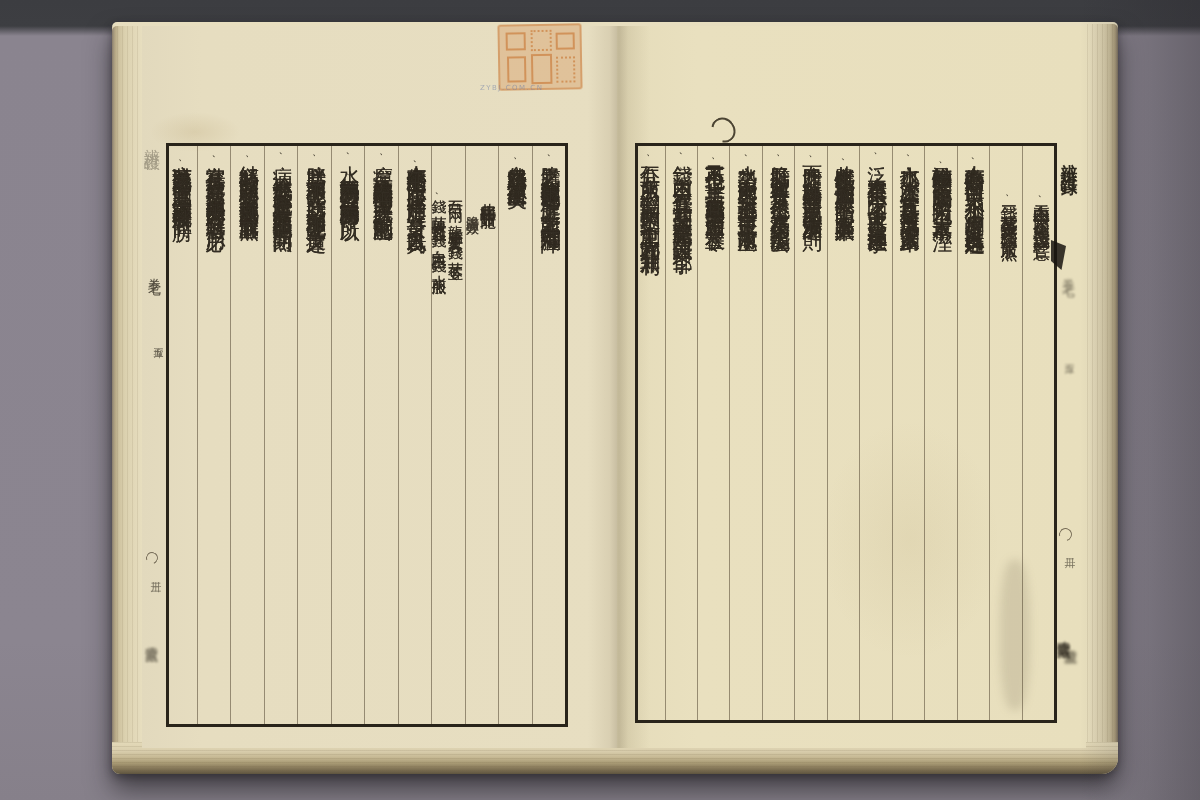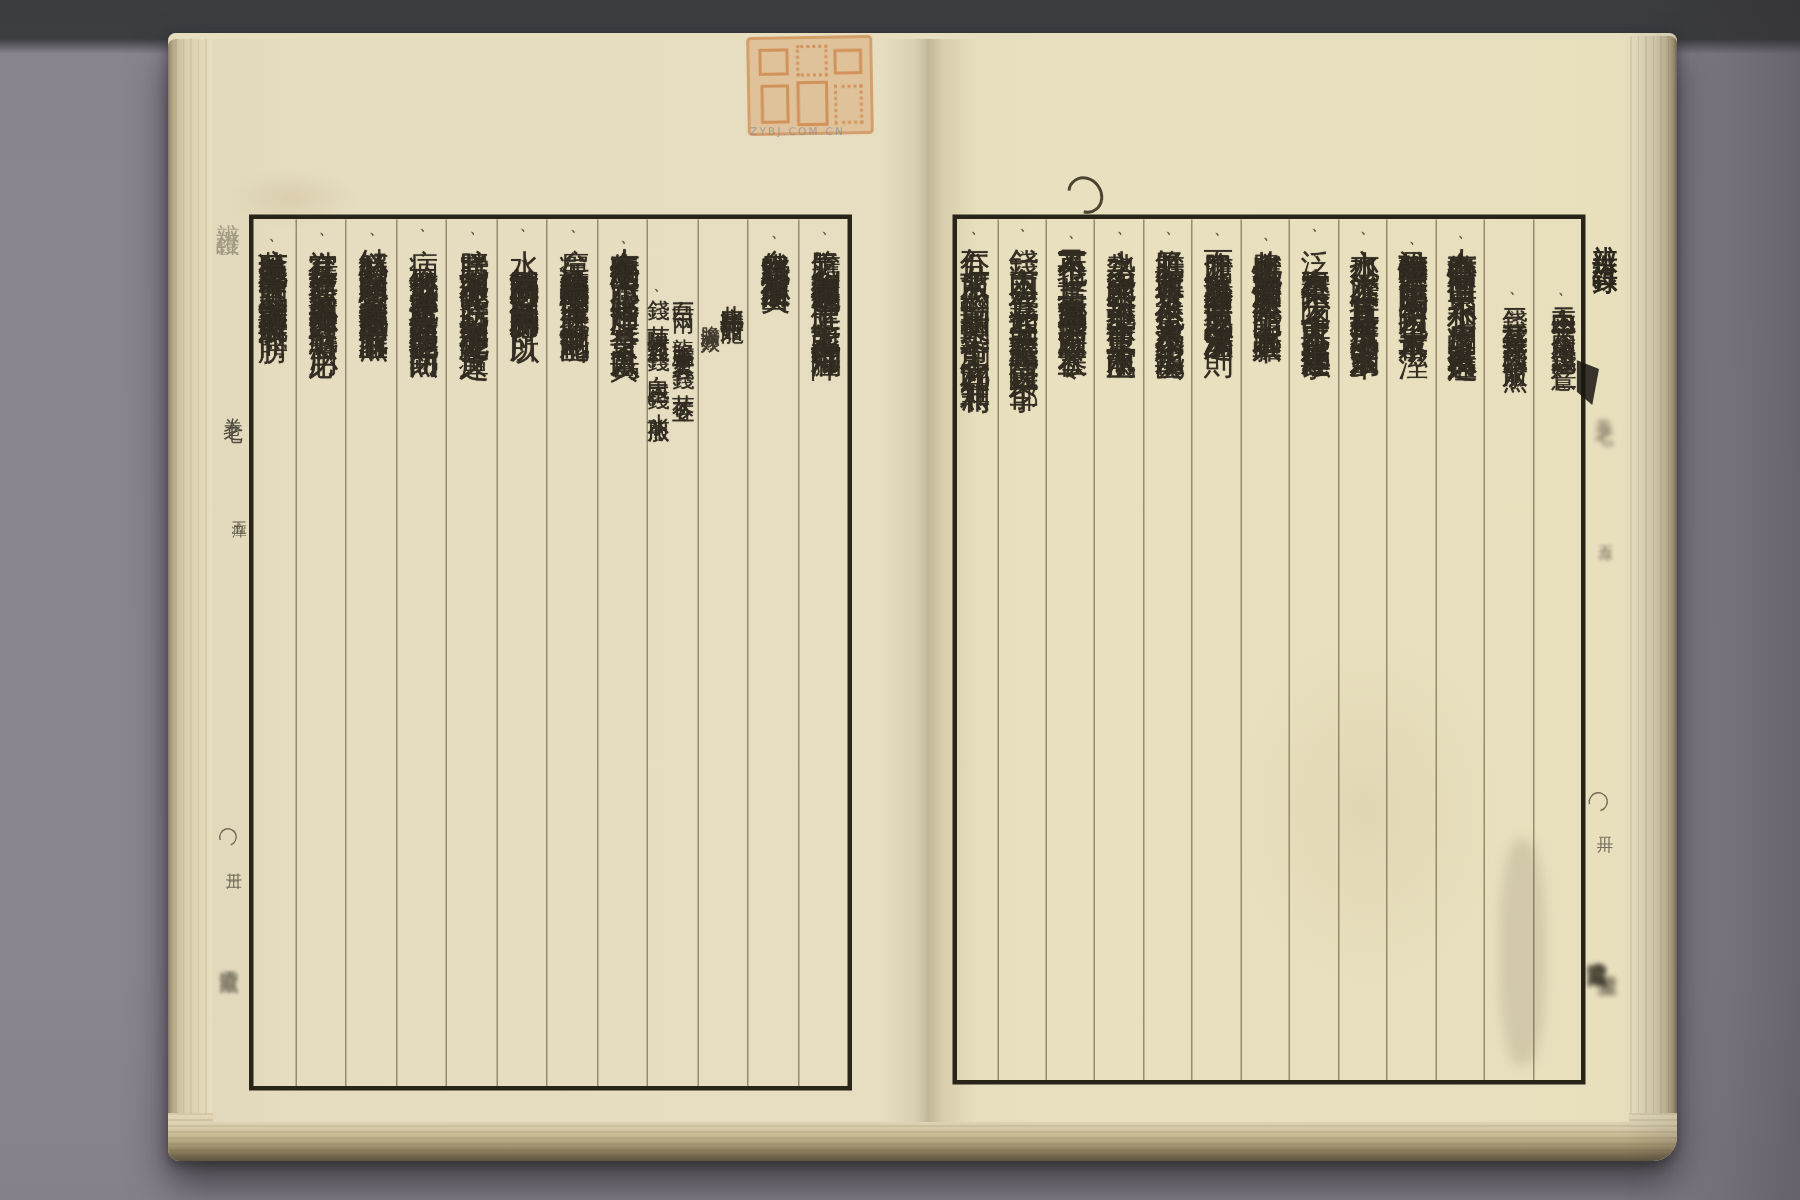--- a/index.html
+++ b/index.html
@@ -68,21 +68,21 @@
   #seal{position:absolute;left:498px;top:24px;width:80px;height:62px;transform:rotate(-1deg);
     background:rgba(208,130,64,.30);border:2px solid rgba(200,118,52,.45);border-radius:3px;
     filter:blur(.4px);overflow:hidden;}
   #seal .sg{position:absolute;border:2px solid rgba(198,115,48,.6);}
   #seal .sg.a{left:6px;top:6px;width:16px;height:14px;}
   #seal .sg.b{left:31px;top:4px;width:17px;height:17px;border-style:dotted;}
   #seal .sg.c{left:56px;top:7px;width:15px;height:13px;}
   #seal .sg.d{left:7px;top:30px;width:15px;height:22px;border-style:double;}
   #seal .sg.e{left:31px;top:28px;width:17px;height:26px;}
   #seal .sg.f{left:56px;top:31px;width:15px;height:22px;border-style:dotted;}
-  #watermark{position:absolute;left:500px;top:84px;width:120px;font-size:7px;letter-spacing:1.5px;
+  #watermark{position:absolute;left:480px;top:84px;width:120px;font-size:7px;letter-spacing:1.5px;
     color:#6f7fa6;opacity:.55;font-family:"DejaVu Sans",sans-serif;}
   #circle-mark{position:absolute;left:712px;top:117px;width:23px;height:26px;box-sizing:border-box;
     border:2.2px solid rgba(48,40,26,.85);border-radius:50%;border-left-color:transparent;transform:rotate(-35deg);}
   .ghost{position:absolute;background:rgba(110,100,80,.18);filter:blur(4px);border-radius:40%;}
 </style>
 </head>
 <body>
 
 <div id="scene">
 

